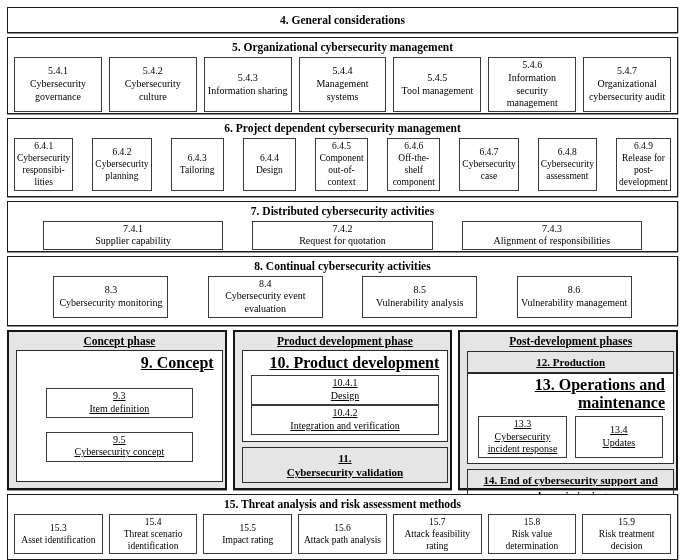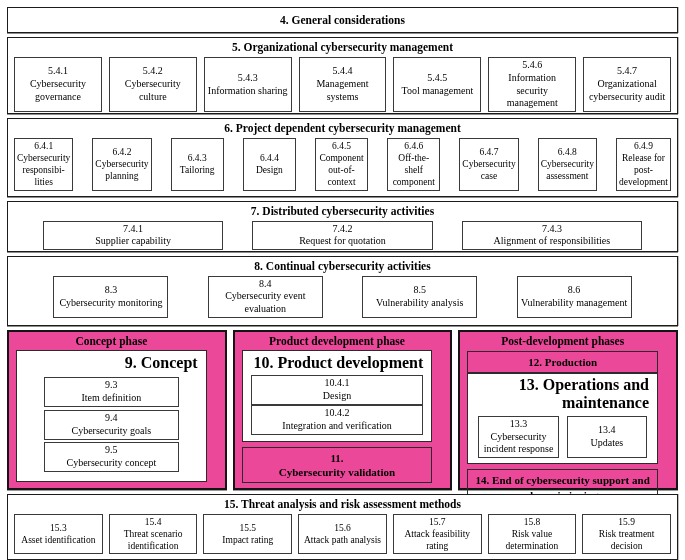--- a/index.html
+++ b/index.html
@@ -24,21 +24,21 @@
   .s7 .cell{width:27.5%;flex:none;}
   .s8{height:76px;padding-bottom:7px;}
   .s8 .cells{justify-content:space-evenly;gap:0;}
   .s8 .cell{width:17.5%;flex:none;}
   .s15{height:72px;}
   .s15 .cells{gap:6px;}
   .s15 .cell{font-size:9.5px;}
   .flex1{flex:1;}
   
   .phases{height:160px;display:flex;gap:6px;}
-  .phase{flex:1;border:2.4px solid #141414;background:#ec4899;box-shadow:0 1px 0 rgba(0,0,0,.4);padding:1px 18px 6px 7px;display:flex;flex-direction:column;}
+  .phase{flex:1;border:2.4px solid #141414;background:#e5e5e5;box-shadow:0 1px 0 rgba(0,0,0,.4);padding:1px 2px 6px 7px;display:flex;flex-direction:column;text-decoration:underline;}
   .phase-title{text-align:center;font-weight:bold;font-size:11.5px;padding:2px 0 3px 0;flex:none;}
   .ibox{border:1.4px solid #2b2b2b;background:#fff;display:flex;flex-direction:column;padding:1px 8px 6px 8px;}
   .ibox-title{text-align:right;font-weight:bold;font-size:16px;padding:2px 0 3px 0;flex:none;}
   .vstack{flex:1;display:flex;flex-direction:column;justify-content:space-evenly;align-items:center;gap:0;}
   .vstack .cell{width:78%;height:30px;flex:none;justify-content:flex-start;}
   .wide .cell{width:100%;}
   .bold-box{border:1.4px solid #2b2b2b;margin-top:5px;display:flex;flex-direction:column;align-items:center;justify-content:center;text-align:center;font-weight:bold;font-size:11px;line-height:1.3;padding:2px 6px;}
   .hrow{flex:1;display:flex;justify-content:space-evenly;align-items:stretch;gap:8px;padding:1px 2px 0 2px;}
   .hrow .cell{flex:1;font-size:10px;}
   .b12{margin-top:1px;height:22px;flex:none;}
@@ -176,24 +176,20 @@
     <div class="phase">
       <div class="phase-title">Concept phase</div>
       <div class="ibox flex1">
         <div class="ibox-title">9. Concept</div>
         <div class="vstack">
           <div class="cell">
               <span class="num">9.3</span>
               <span class="lbl">Item definition</span>
             </div>
           <div class="cell">
-              <span class="num">9.4</span>
-              <span class="lbl">Cybersecurity goals</span>
-            </div>
-          <div class="cell">
               <span class="num">9.5</span>
               <span class="lbl">Cybersecurity concept</span>
             </div>
         </div>
       </div>
     </div>
 
     <div class="phase">
       <div class="phase-title">Product development phase</div>
       <div class="ibox flex1">

